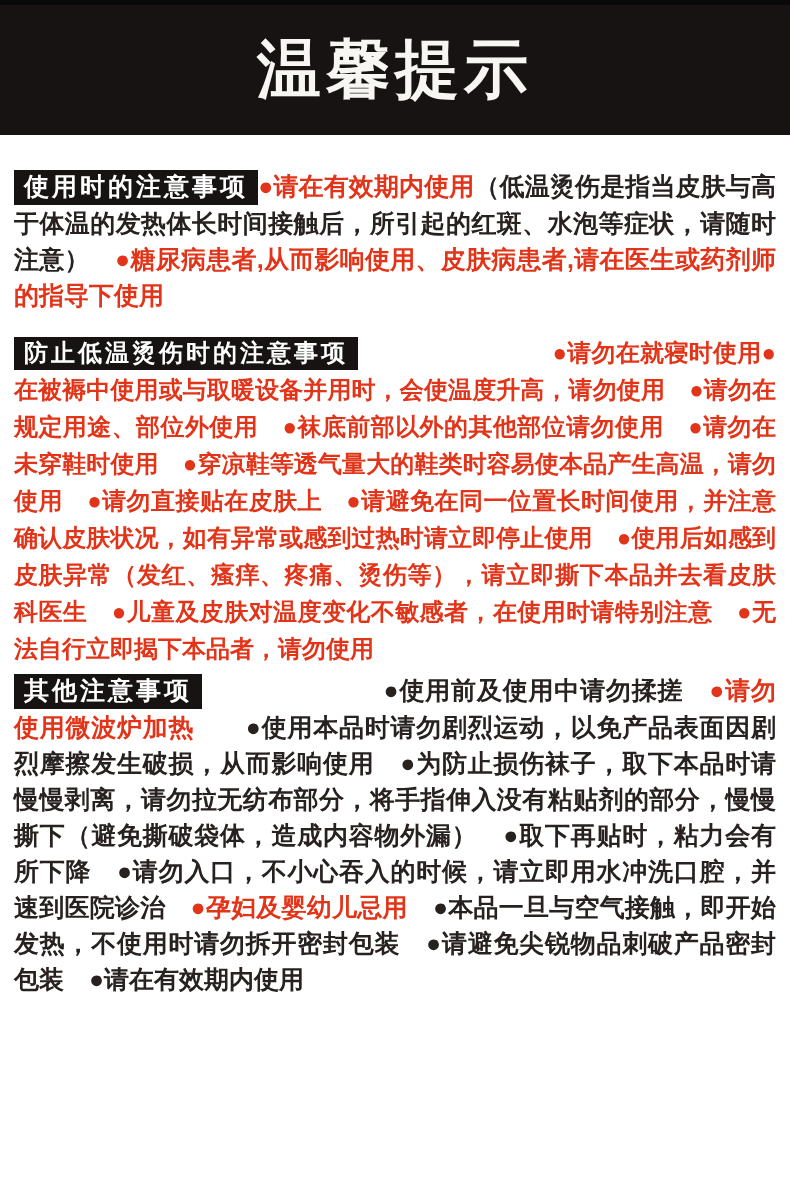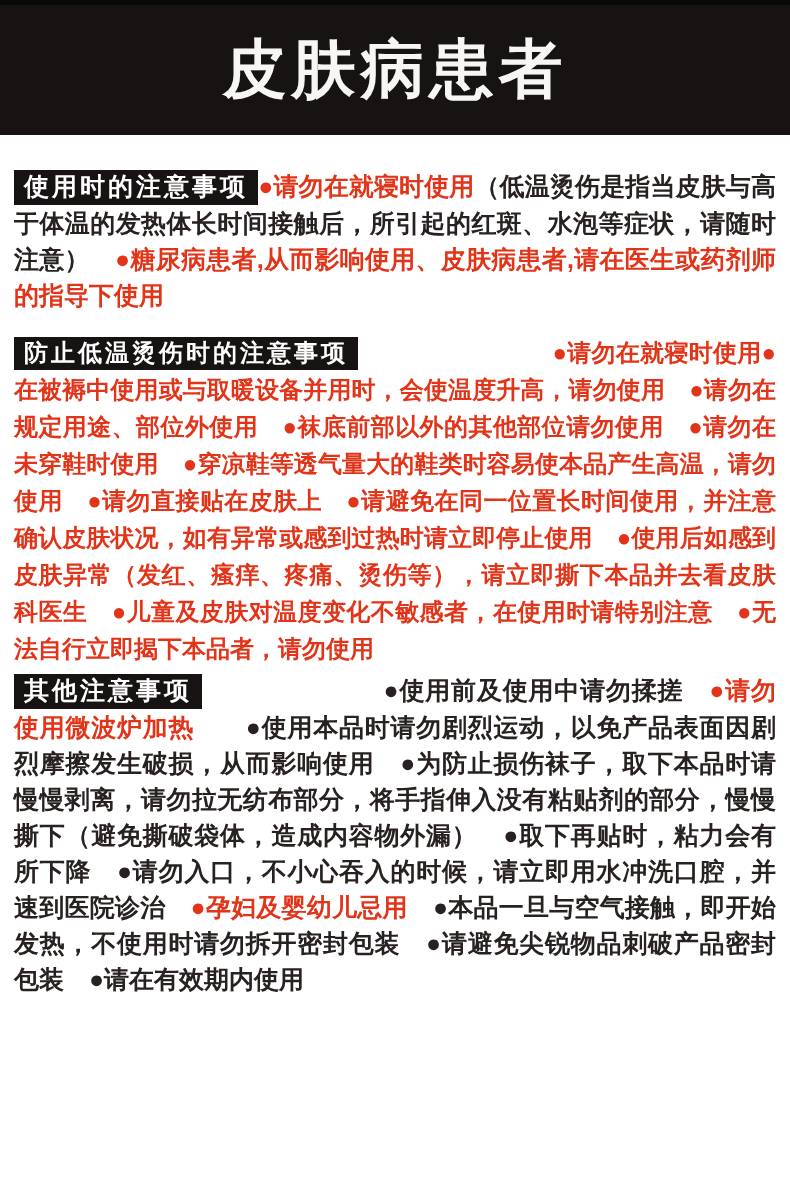--- a/index.html
+++ b/index.html
@@ -30,27 +30,27 @@
   }
   .run[data-color="red"]{color:#e23418;}
   .run[data-color="black"]{color:#272120;}
 </style>
 </head>
 <body>
 
 <div class="page">
 
   <header class="banner">
-    <h1>皮肤病患者</h1>
+    <h1>温馨提示</h1>
   </header>
 
   <main class="content">
 
     <p class="sec sec-0">
-      <span class="label">使用时的注意事项</span><span class="run" data-color="red">●请勿在就寝时使用</span><span class="run" data-color="black">（低温烫伤是指当皮肤与高于体温的发热体长时间接触后，所引起的红斑、水泡等症状，请随时注意）</span><span class="run" data-color="red">　●糖尿病患者,从而影响使用、皮肤病患者,请在医生或药剂师的指导下使用</span>
+      <span class="label">使用时的注意事项</span><span class="run" data-color="red">●请在有效期内使用</span><span class="run" data-color="black">（低温烫伤是指当皮肤与高于体温的发热体长时间接触后，所引起的红斑、水泡等症状，请随时注意）</span><span class="run" data-color="red">　●糖尿病患者,从而影响使用、皮肤病患者,请在医生或药剂师的指导下使用</span>
     </p>
 
     <p class="sec sec-1">
       <span class="label">防止低温烫伤时的注意事项</span><span class="run" data-color="red">　　　　　　　　●请勿在就寝时使用●在被褥中使用或与取暖设备并用时，会使温度升高，请勿使用　●请勿在规定用途、部位外使用　●袜底前部以外的其他部位请勿使用　●请勿在未穿鞋时使用　●穿凉鞋等透气量大的鞋类时容易使本品产生高温，请勿使用　●请勿直接贴在皮肤上　●请避免在同一位置长时间使用，并注意确认皮肤状况，如有异常或感到过热时请立即停止使用　●使用后如感到皮肤异常（发红、瘙痒、疼痛、烫伤等），请立即撕下本品并去看皮肤科医生　●儿童及皮肤对温度变化不敏感者，在使用时请特别注意　●无法自行立即揭下本品者，请勿使用</span>
     </p>
 
     <p class="sec sec-2">
       <span class="label">其他注意事项</span><span class="run" data-color="black">　　　　　　　●使用前及使用中请勿揉搓　</span><span class="run" data-color="red">●请勿使用微波炉加热</span><span class="run" data-color="black">　　●使用本品时请勿剧烈运动，以免产品表面因剧烈摩擦发生破损，从而影响使用　●为防止损伤袜子，取下本品时请慢慢剥离，请勿拉无纺布部分，将手指伸入没有粘贴剂的部分，慢慢撕下（避免撕破袋体，造成内容物外漏）　●取下再贴时，粘力会有所下降　●请勿入口，不小心吞入的时候，请立即用水冲洗口腔，并速到医院诊治　</span><span class="run" data-color="red">●孕妇及婴幼儿忌用</span><span class="run" data-color="black">　●本品一旦与空气接触，即开始发热，不使用时请勿拆开密封包装　●请避免尖锐物品刺破产品密封包装　●请在有效期内使用</span>
     </p>
 

